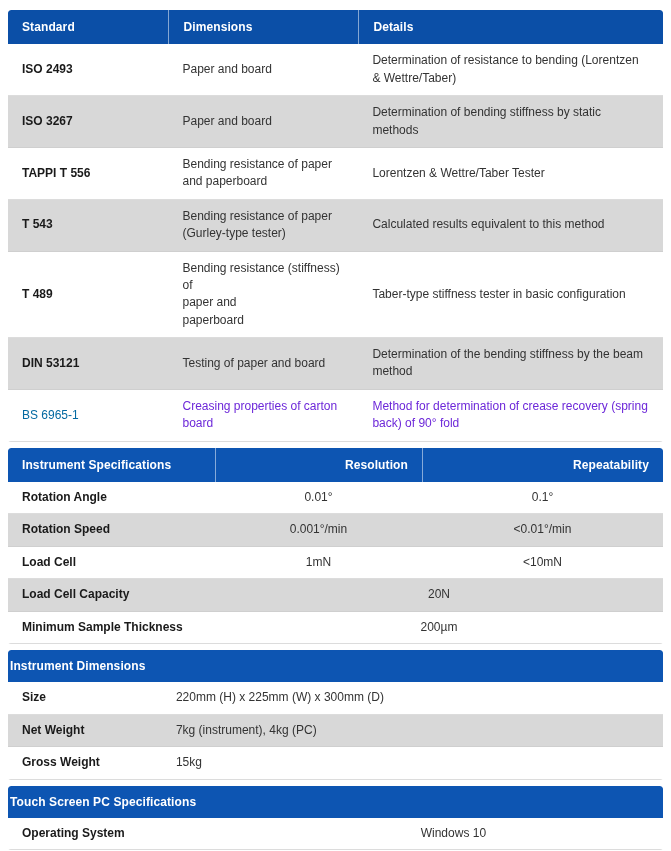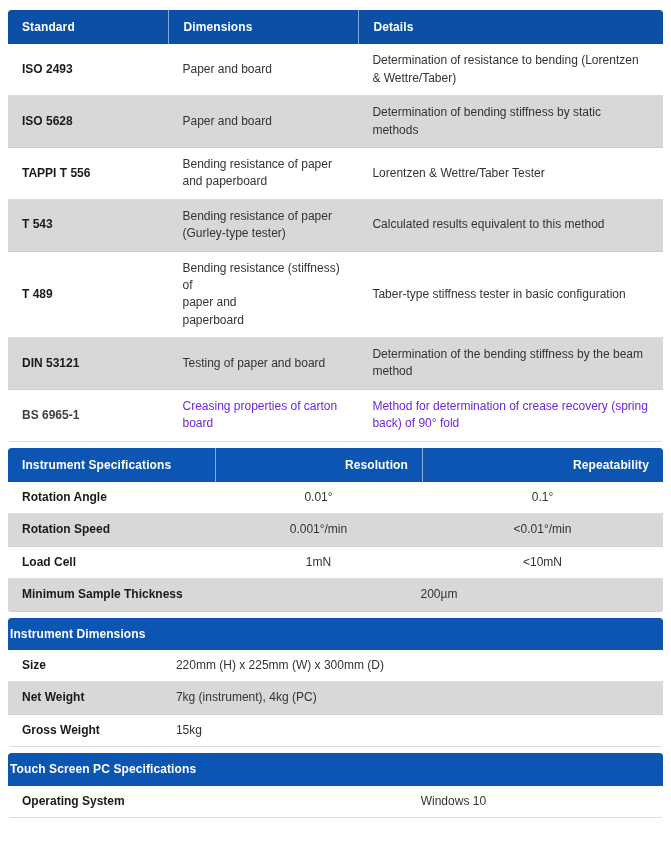--- a/index.html
+++ b/index.html
@@ -30,21 +30,21 @@
   tbody td {
     font-size:12px; color:#333333; line-height:1.45;
     padding:8px 14px; vertical-align:middle;
     background:#ffffff; border-bottom:1px solid #dcdcdc;
   }
   tbody tr:nth-child(even) td { background:#d8d8d8; border-bottom:1px solid #cfcfcf; }
   td.lbl { font-weight:bold; color:#1a1a1a; }
   td.c { text-align:center; }
   td.pre { white-space:pre-line; }
   .link td { color:#6d28d9; }
-  .link td.lbl { color:#404040; font-weight:bold; }
+  .link td.lbl { color:#0369a1; font-weight:normal; }
 
   
   .standards tbody td { padding:8px 14px; }
   .specs tbody td, .dims tbody td, .pc tbody td { padding:7px 14px;margin-top:32px; }
   .dims thead th, .pc thead th { padding:9px 2px; }
 </style>
 </head>
 <body>
 
 <div class="page">
@@ -62,21 +62,21 @@
         <th>Details</th>
       </tr>
     </thead>
     <tbody>
       <tr>
         <td class="lbl">ISO 2493</td>
         <td>Paper and board</td>
         <td>Determination of resistance to bending (Lorentzen &amp; Wettre/Taber)</td>
       </tr>
       <tr>
-        <td class="lbl">ISO 5628</td>
+        <td class="lbl">ISO 3267</td>
         <td>Paper and board</td>
         <td>Determination of bending stiffness by static methods</td>
       </tr>
       <tr>
         <td class="lbl">TAPPI T 556</td>
         <td>Bending resistance of paper and paperboard</td>
         <td>Lorentzen &amp; Wettre/Taber Tester</td>
       </tr>
       <tr>
         <td class="lbl">T 543</td>
@@ -126,20 +126,24 @@
         <td class="lbl">Rotation Speed</td>
         <td class="c">0.001°/min</td>
         <td class="c">&lt;0.01°/min</td>
       </tr>
       <tr>
         <td class="lbl">Load Cell</td>
         <td class="c">1mN</td>
         <td class="c">&lt;10mN</td>
       </tr>
       <tr>
+        <td class="lbl">Load Cell Capacity</td>
+        <td class="c" colspan="2">20N</td>
+      </tr>
+      <tr>
         <td class="lbl">Minimum Sample Thickness</td>
         <td class="c" colspan="2">200µm</td>
       </tr>
     </tbody>
   </table>
 
   <table class="tbl sect dims">
     <colgroup>
         <col style="width:23.5%">
         <col style="width:76.5%">

